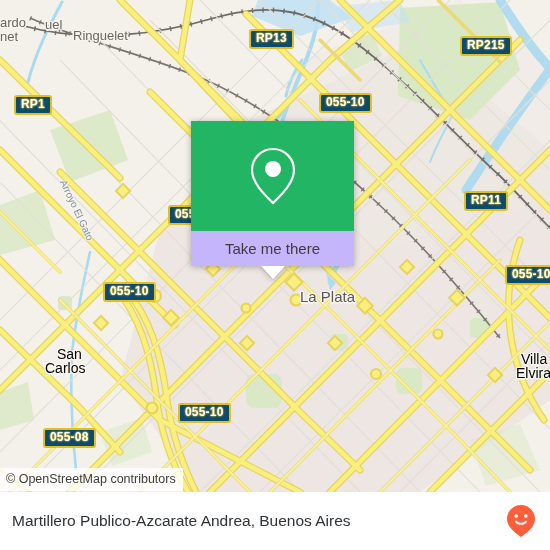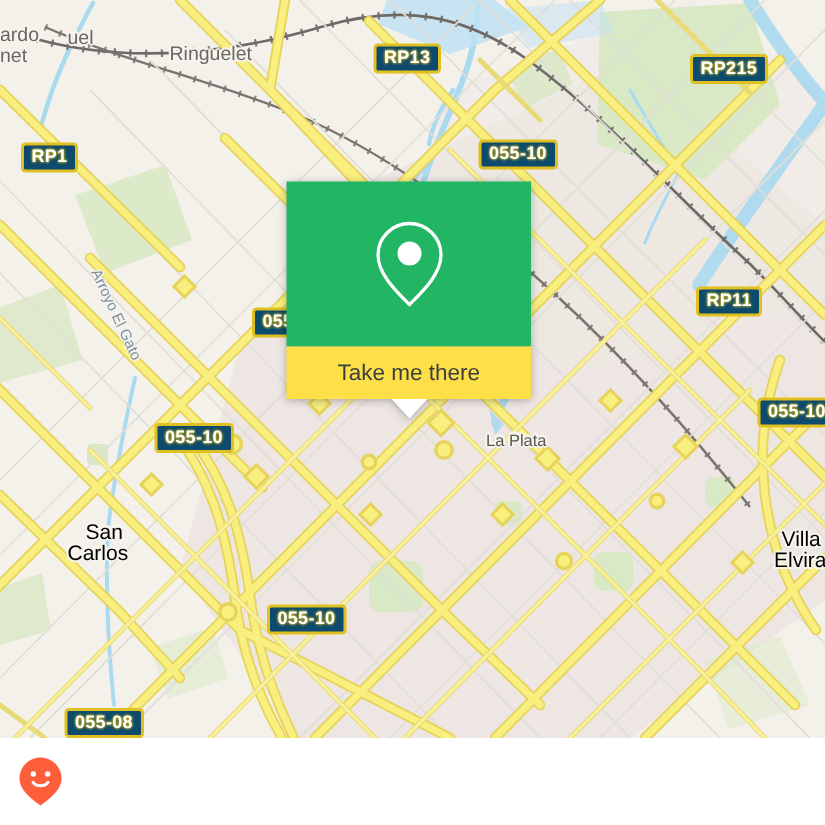--- a/index.html
+++ b/index.html
@@ -34,23 +34,22 @@
     color: #6a6663;
     font-family: "Liberation Sans", sans-serif;
     font-size: 13px;
     white-space: nowrap;
     text-shadow:
       1.5px 0 #f7f4ee, -1.5px 0 #f7f4ee, 0 1.5px #f7f4ee, 0 -1.5px #f7f4ee,
       1px 1px #f7f4ee, -1px -1px #f7f4ee, 1px -1px #f7f4ee, -1px 1px #f7f4ee;
     pointer-events: none;
   }
   .maplabel.city {
-    font-size: 11px;
+    font-size: 15px;
     color: #5a5654;
-    margin-left: 24px;
   }
   .maplabel.city2 {
     font-size: 14px;
     color: #000000;
     line-height: 15px;
     text-align: center;
   }
   .maplabel.stream {
     font-size: 10px;
     color: #7b8fa0;
@@ -84,21 +83,21 @@
   }
   #popup-head {
     height: 110px;
     background: #22b563;
     display: flex;
     align-items: center;
     justify-content: center;
   }
   #popup-foot {
     height: 35px;
-    background: #fde047;
+    background: #c4b5fd;
     display: flex;
     align-items: center;
     justify-content: center;
     color: #3d3d3d;
     font-size: 15px;
   }
   #popup-tail {
     position: absolute;
     left: 50%;
     top: 145px;
@@ -341,58 +340,62 @@
         <circle cx="296" cy="300" r="5.5"></circle>
         <circle cx="376" cy="374" r="5"></circle>
         <circle cx="152" cy="408" r="5.5"></circle>
         <circle cx="246" cy="308" r="4.5"></circle>
         <circle cx="196" cy="258" r="4.5"></circle>
         <circle cx="438" cy="334" r="4.5"></circle>
       </g>
 
     </svg>
 
-    <div class="maplabel" style="left:73px; top:28px;margin-left:40px;">Ringuelet</div>
+    <div class="maplabel" style="left:73px; top:28px;">Ringuelet</div>
     <div class="maplabel city" style="left:300px; top:288px;">La Plata</div>
     <div class="maplabel" style="left:0px; top:17px;margin-left:45px;">uel</div>
     <div class="maplabel" style="left:0px; top:15px;text-align:center;">ardo</div>
     <div class="maplabel" style="left:0px; top:29px;">net</div>
     <div class="maplabel city2" style="left:57px; top:347px;">San</div>
     <div class="maplabel city2" style="left:45px; top:361px;">Carlos</div>
     <div class="maplabel city2" style="left:521px; top:352px;">Villa</div>
     <div class="maplabel city2" style="left:516px; top:366px;">Elvira</div>
     <div class="maplabel stream" style="left:68px; top:178px; transform: rotate(65deg); transform-origin: left top;">Arroyo El Gato</div>
 
     <div class="shield" style="left:249px; top:29px;">RP13</div>
     <div class="shield" style="left:460px; top:36px;">RP215</div>
     <div class="shield" style="left:14px;  top:95px;">RP1</div>
     <div class="shield" style="left:319px; top:93px;">055-10</div>
     <div class="shield" style="left:168px; top:205px;">055</div>
     <div class="shield" style="left:464px; top:191px;">RP11</div>
     <div class="shield" style="left:505px; top:265px;">055-10</div>
     <div class="shield" style="left:103px; top:282px;">055-10</div>
     <div class="shield" style="left:178px; top:403px;">055-10</div>
-    <div class="shield" style="left:43px;  top:428px;margin-top:44px;">055-08</div>
+    <div class="shield" style="left:43px;  top:428px;">055-08</div>
 
     <div id="popup">
       <div id="popup-head">
         <svg width="52" height="62" viewBox="0 0 52 62">
           <path d="M26 4 C 14.4 4, 5 13.4, 5 25 C 5 38, 18 50, 26 58 C 34 50, 47 38, 47 25 C 47 13.4, 37.6 4, 26 4 Z" fill="none" stroke="#ffffff" stroke-width="2.2"></path>
           <circle cx="26" cy="24" r="8" fill="#ffffff"></circle>
         </svg>
       </div>
       <div id="popup-foot">
         <span>Take me there</span>
       </div>
       <div id="popup-tail"></div>
     </div>
 
+    <div id="attrib">
+      <span>© OpenStreetMap contributors</span>
+    </div>
   </div>
 
   <div id="footer">
+    <div id="footer-title">Martillero Publico-Azcarate Andrea, Buenos Aires</div>
     <div id="brand">
       <svg width="30" height="34" viewBox="0 0 30 34">
         <path d="M15 1 C 7.3 1, 1 7.3, 1 15 C 1 23.5, 11 30, 15 33 C 19 30, 29 23.5, 29 15 C 29 7.3, 22.7 1, 15 1 Z" fill="#ff5e3a"></path>
         <circle cx="10.2" cy="12" r="1.8" fill="#ffffff"></circle>
         <circle cx="19.8" cy="12" r="1.8" fill="#ffffff"></circle>
         <path d="M10 17.5 C 11.8 20.6, 18.2 20.6, 20 17.5" fill="none" stroke="#ffffff" stroke-width="2" stroke-linecap="round"></path>
       </svg>
     </div>
   </div>
 

